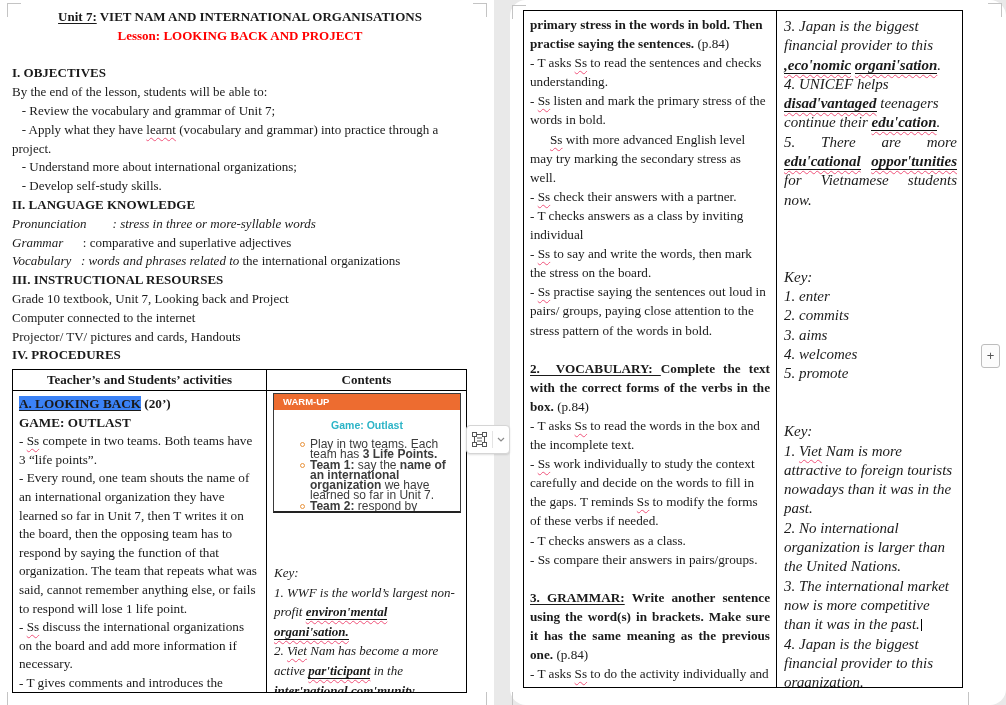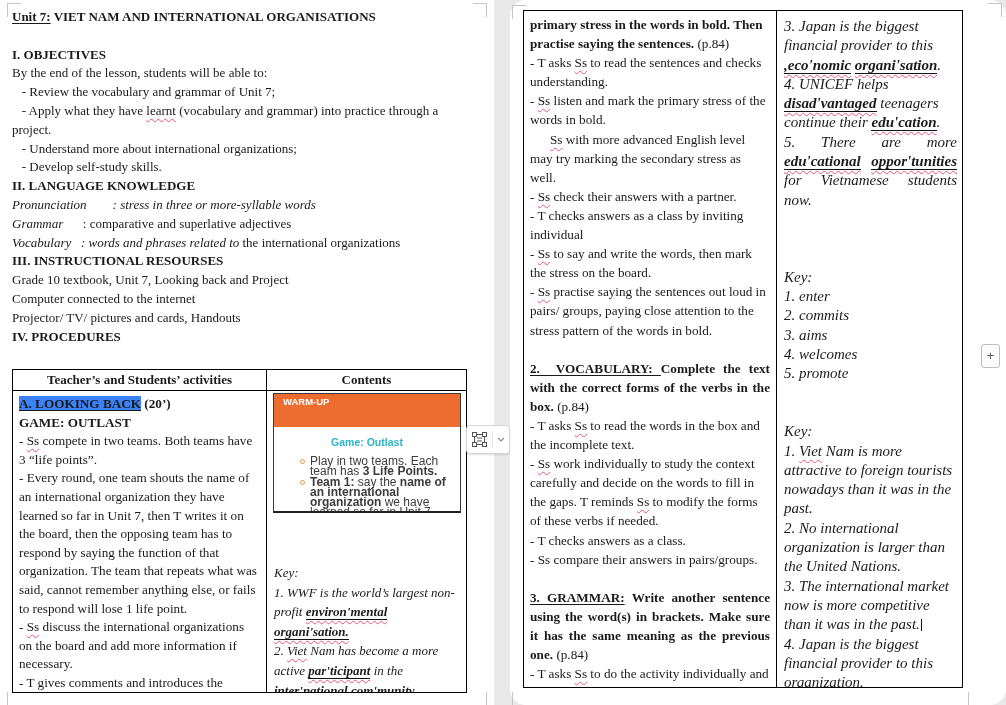--- a/index.html
+++ b/index.html
@@ -10,21 +10,21 @@
   .page-left{left:0;width:494px;}
   .page-right{left:510px;width:496px;border-radius:16px;}
 
   
   .mark{position:absolute;width:13px;height:13px;border:0 solid #c4c4c4;}
   .m-t{border-top-width:1px;} .m-b{border-bottom-width:1px;}
   .m-l{border-left-width:1px;} .m-r{border-right-width:1px;}
 
   
   .par{white-space:pre-wrap;}
-  .center{text-align:left;}
+  .center{text-align:center;}
   .just{text-align:justify;}
   .ind{text-indent:20px;}
   .b{font-weight:bold;}
   .i{font-style:italic;}
   .red{color:#FF0000;}
   .hl{background:#3b82f6;}
   .u{text-decoration:underline;text-underline-offset:2px;}
   .b.u{text-decoration:underline;}
   .sp{text-decoration:underline wavy #F0527A;text-decoration-thickness:1.4px;text-underline-offset:3px;}
   .pron{font-weight:bold;border-bottom:1px solid #111;
@@ -40,21 +40,21 @@
   .tbl1 .hdr .c1{width:254px;border-right:1.5px solid #000;padding:2px 0;box-sizing:border-box;}
   .tbl1 .hdr .c2{flex:1;padding:2px 0;}
   .tbl1 .bodyrow{display:flex;height:301px;}
   .cell1{width:254px;border-right:1.5px solid #000;padding:4px 6px 0 6px;box-sizing:border-box;
          font-size:13.2px;line-height:18.6px;overflow:hidden;}
   .cell2{flex:1;position:relative;overflow:hidden;}
 
   
   .slide{margin:2px 5px 0 6px;height:117px;border:1px solid #3a3a3a;border-bottom:2px solid #222;
          background:#fff;font-family:"Liberation Sans","DejaVu Sans",sans-serif;overflow:hidden;}
-  .slide-banner{height:33px;background:#ED6C30;color:#fff;font-weight:bold;font-size:9.5px;
+  .slide-banner{height:16px;background:#ED6C30;color:#fff;font-weight:bold;font-size:9.5px;
                 line-height:16px;padding-left:9px;}
   .slide-game{text-align:center;color:#2CB4C7;font-weight:bold;font-size:10.5px;margin-top:9px;}
   .slide-bullets{margin:8px 8px 0 26px;font-size:12px;line-height:10px;color:#3c3c3c;}
   .bul{display:flex;margin-bottom:1px;}
   .bul .dot{flex:none;width:3px;height:3px;border:1px solid #E8923C;border-radius:50%;margin:3px 5px 0 0;}
 
   .key1{margin:50px 6px 0 7px;font-style:italic;font-size:13px;line-height:19.6px;}
 
   .tbl2{position:absolute;left:13px;top:10px;width:440px;height:678px;border:1.5px solid #000;
         display:flex;box-sizing:border-box;background:#fff;}
@@ -80,20 +80,21 @@
 <div class="canvas">
 
   <div class="page page-left">
     <div class="mark m-t m-l" style="left:7px;top:3px;"></div>
     <div class="mark m-t m-r" style="left:473px;top:3px;"></div>
     <div class="mark m-b m-l" style="left:7px;top:692px;"></div>
     <div class="mark m-b m-r" style="left:473px;top:692px;"></div>
 
     <div class="head">
         <div class="par center"><span class="b u">Unit 7:</span><span class="b"> VIET NAM AND INTERNATIONAL ORGANISATIONS</span></div>
+        <div class="par center"><span class="b red">Lesson: LOOKING BACK AND PROJECT</span></div>
         <div class="par">&nbsp;</div>
         <div class="par"><span class="b">I. OBJECTIVES</span></div>
         <div class="par"><span>By the end of the lesson, students will be able to:</span></div>
         <div class="par"><span>   - Review the vocabulary and grammar of Unit 7;</span></div>
         <div class="par"><span>   - Apply what they have </span><span class="sp">learnt</span><span> (vocabulary and grammar) into practice through a project.</span></div>
         <div class="par"><span>   - Understand more about international organizations;</span></div>
         <div class="par"><span>   - Develop self-study skills.</span></div>
         <div class="par"><span class="b">II. LANGUAGE KNOWLEDGE</span></div>
         <div class="par"><span class="i">Pronunciation        : stress in three or more-syllable words</span></div>
         <div class="par"><span class="i">Grammar      </span><span>: comparative and superlative adjectives</span></div>

